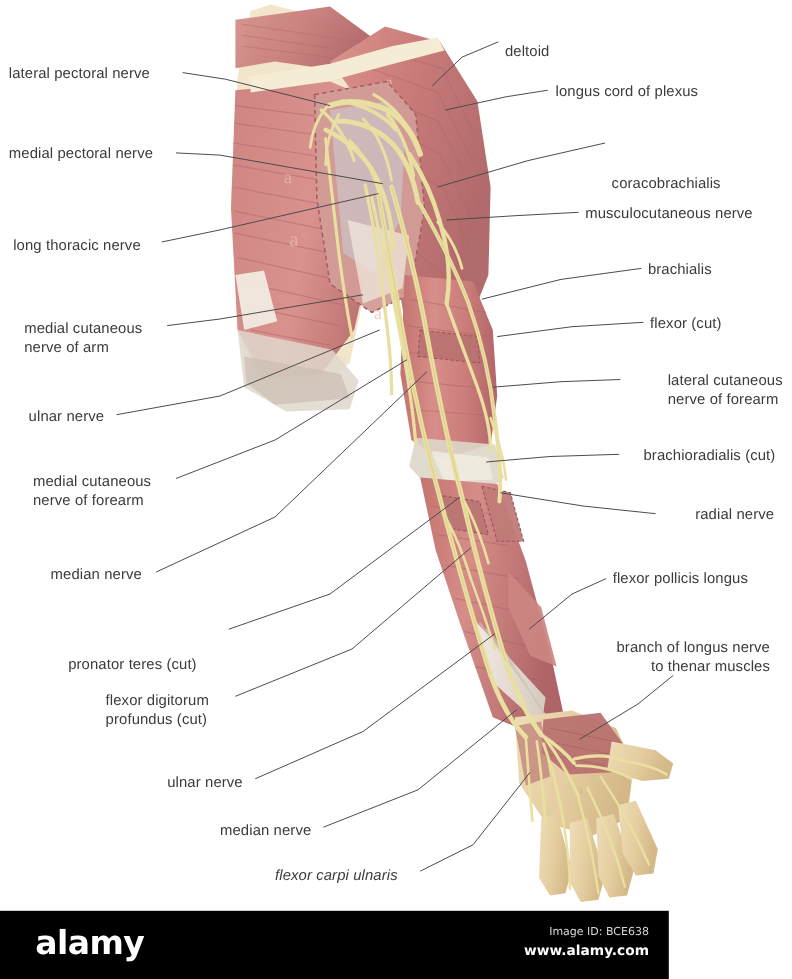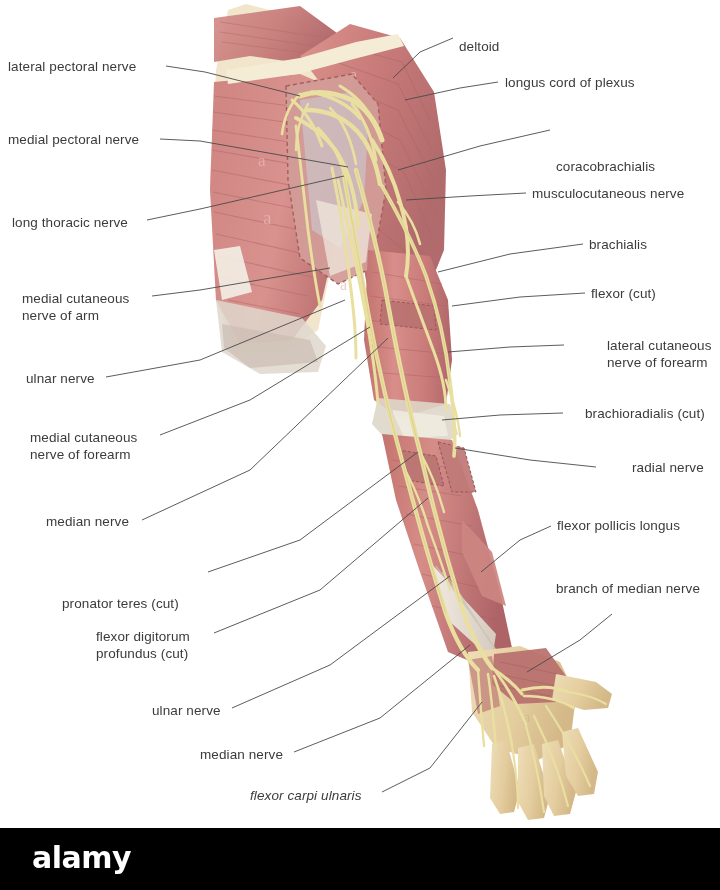--- a/index.html
+++ b/index.html
@@ -38,21 +38,21 @@
     letter-spacing: 0.1px;
   }
   .label.right-align {
     text-align: right;
   }
   
   #watermark-bar {
     position: absolute;
     left: 0;
     top: 828px;
-    width: 720px;
+    width: 608px;
     height: 62px;
     background: #000000;
   }
   #alamy-logo {
     position: absolute;
     left: 32px;
     top: 13px;
     font-family: "DejaVu Sans", sans-serif;
     font-size: 30px;
     font-weight: bold;
@@ -365,21 +365,25 @@
         <div class="label" style="left: 459px; top: 38px;"><div>deltoid</div></div>
         <div class="label" style="left: 505px; top: 74px;"><div>longus cord of plexus</div></div>
         <div class="label" style="left: 556px; top: 122px; margin-top: 36px;"><div>coracobrachialis</div></div>
         <div class="label" style="left: 532px; top: 185px;"><div>musculocutaneous nerve</div></div>
         <div class="label" style="left: 589px; top: 236px;"><div>brachialis</div></div>
         <div class="label" style="left: 591px; top: 285px;"><div>flexor (cut)</div></div>
         <div class="label" style="left: 570px; top: 337px; margin-left: 37px;"><div>lateral cutaneous</div><div>nerve of forearm</div></div>
         <div class="label" style="left: 569px; top: 405px; padding-left: 16px;"><div>brachioradialis (cut)</div></div>
         <div class="label" style="left: 602px; top: 459px; margin-left: 30px;"><div>radial nerve</div></div>
         <div class="label" style="left: 557px; top: 517px; text-align: center;"><div>flexor pollicis longus</div></div>
-        <div class="label right-align" style="left: 534px; top: 580px; width: 166px;"><div>branch of median nerve</div></div>
+        <div class="label right-align" style="left: 534px; top: 580px; width: 166px;"><div>branch of longus nerve</div><div>to thenar muscles</div></div>
       </div>
   </div>
 
   <div id="watermark-bar">
     <div id="alamy-logo">alamy</div>
+    <div id="watermark-meta">
+      <div id="image-id">Image ID: BCE638</div>
+      <div id="alamy-url">www.alamy.com</div>
+    </div>
   </div>
 
 </div>
 
 </body></html>

